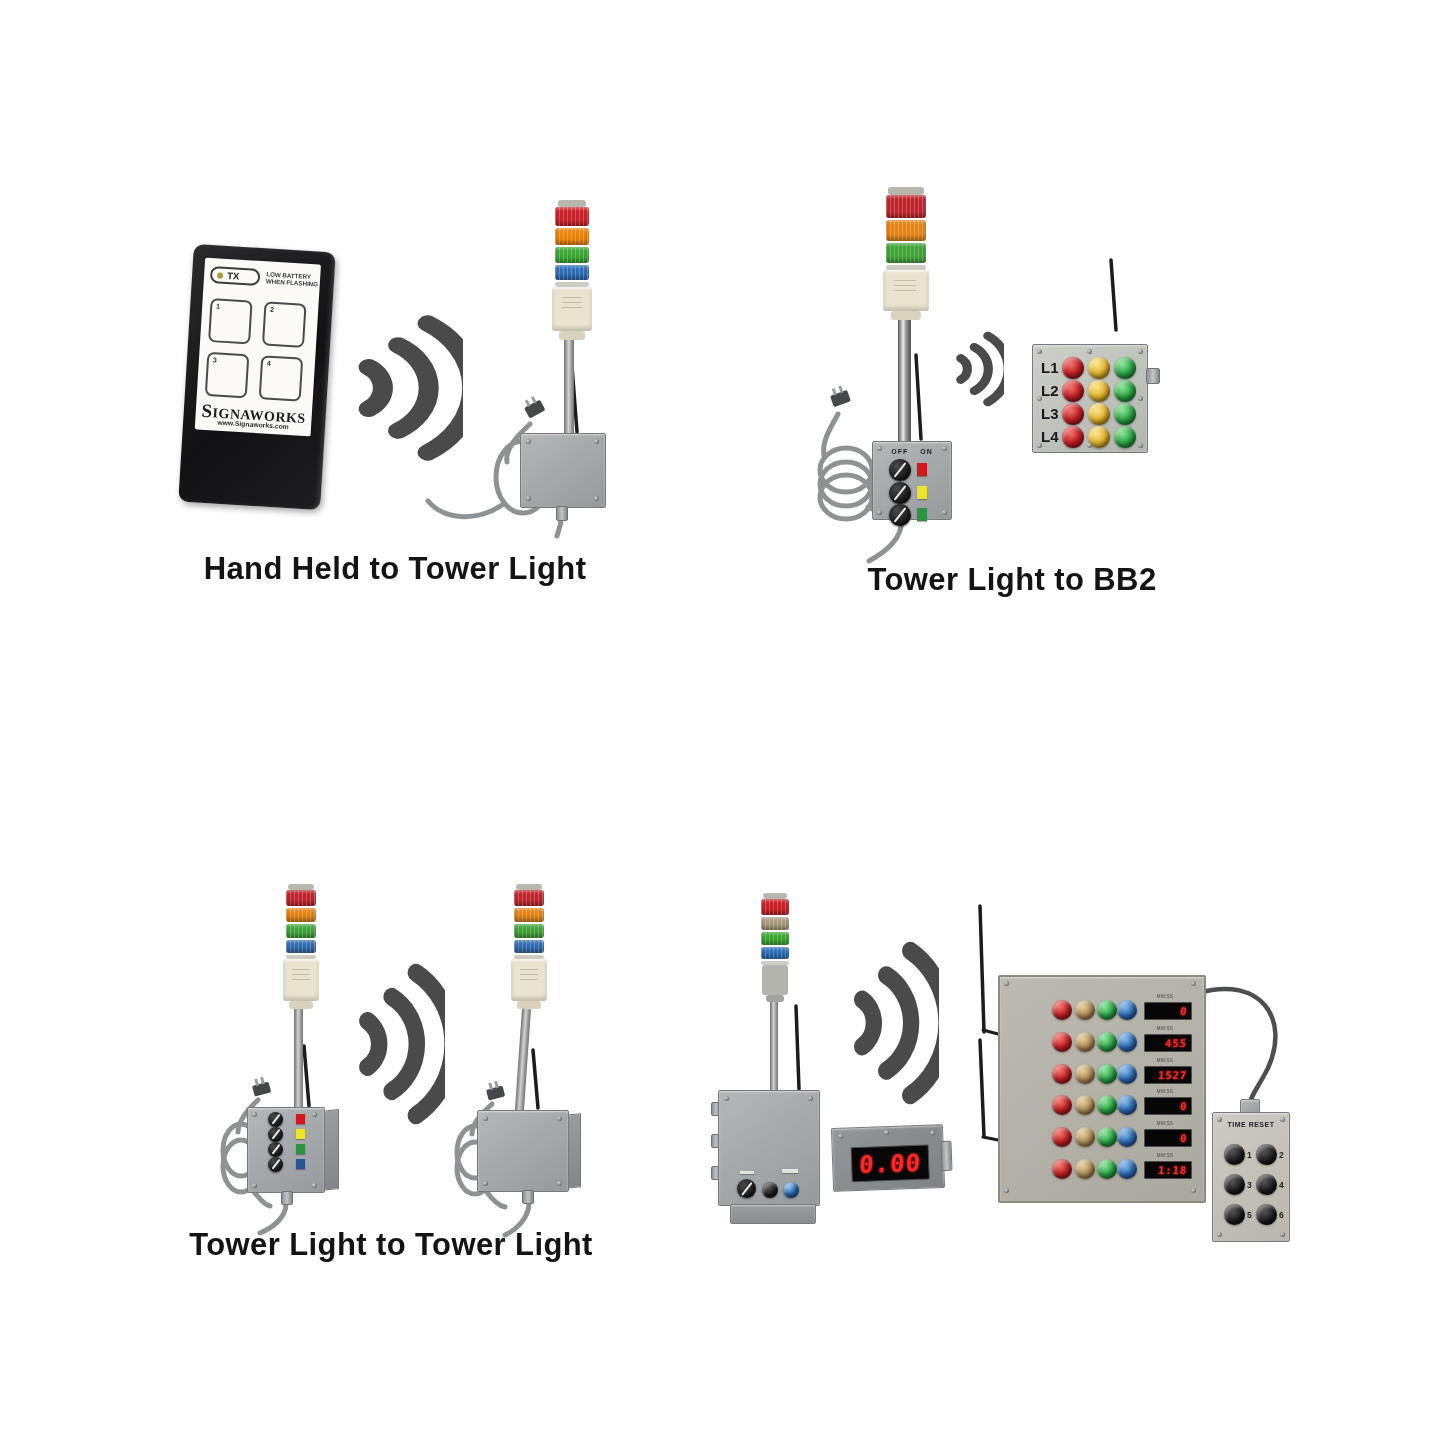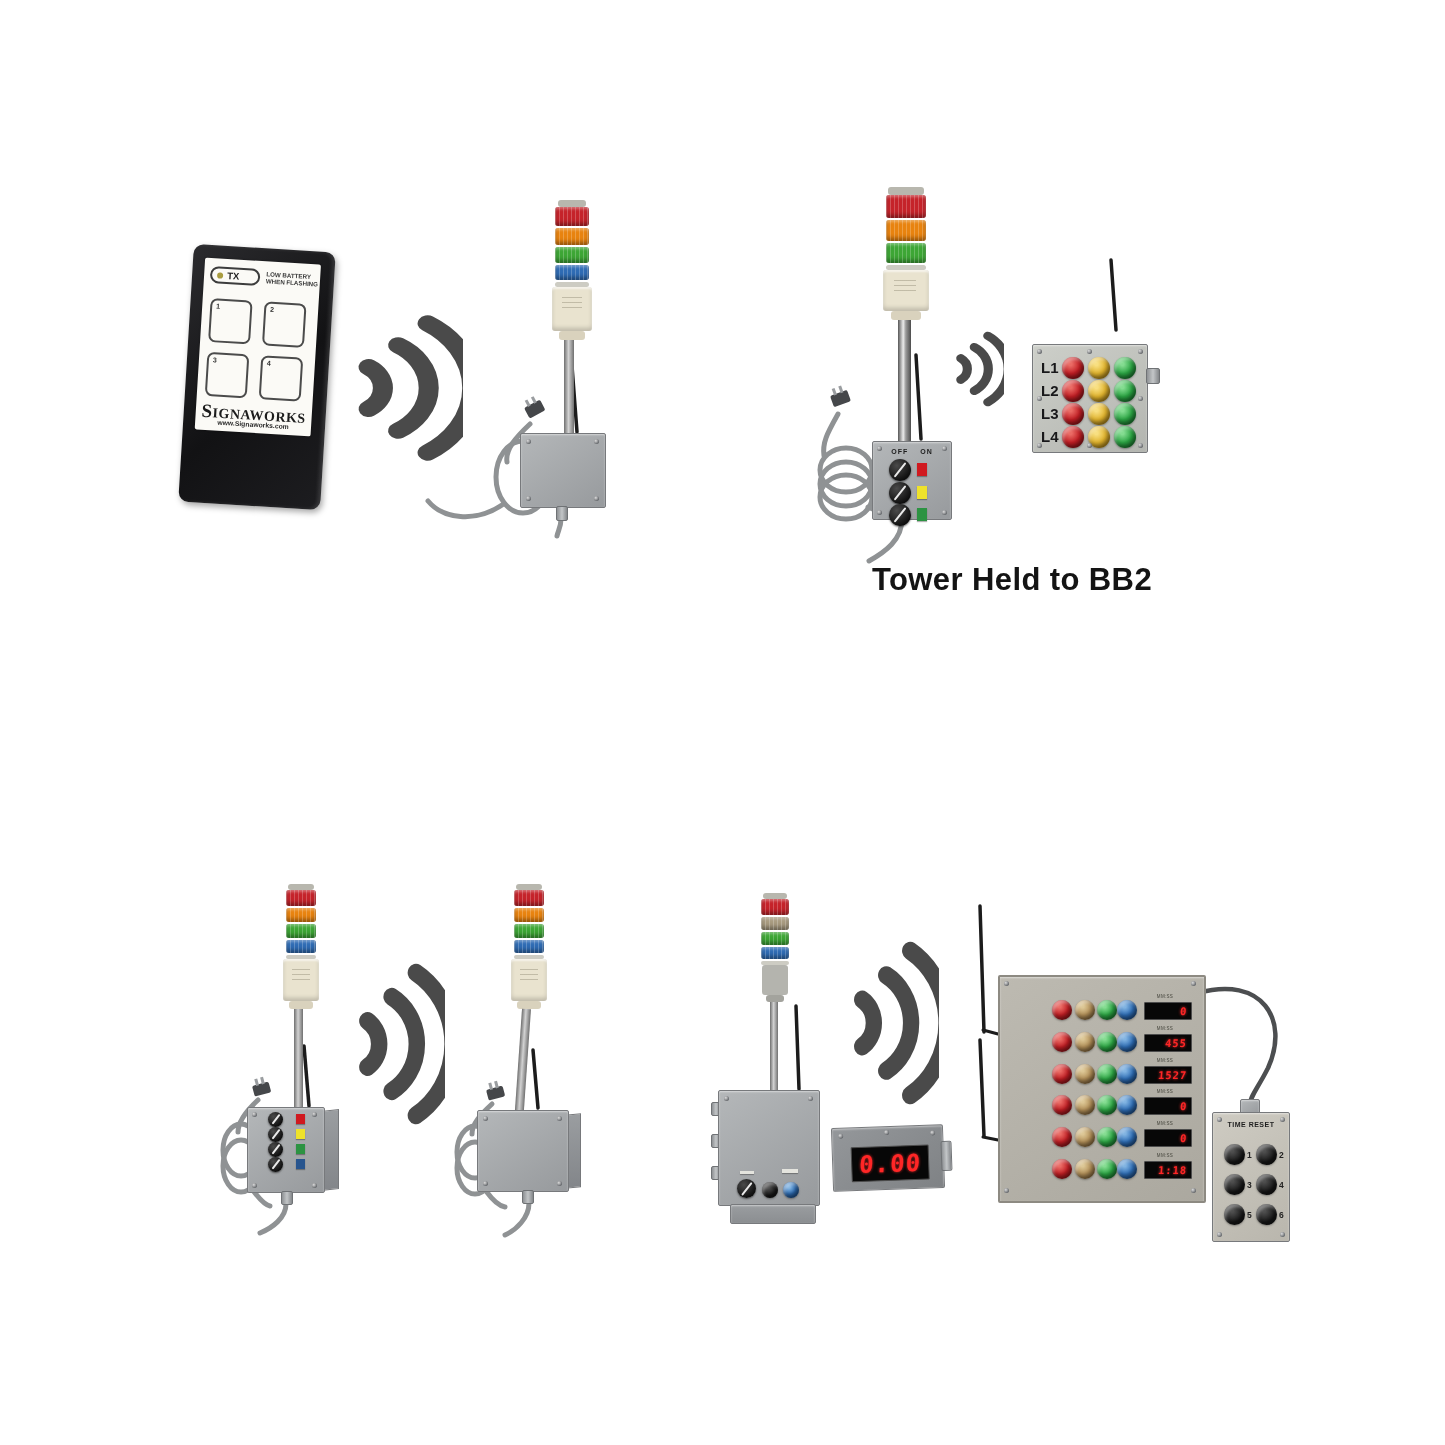--- a/index.html
+++ b/index.html
@@ -186,20 +186,21 @@
     <div class="pole" style="left:564px;top:340px;width:10px;height:94px"></div>
     <div class="gbox" style="left:520px;top:433px;width:84px;height:73px">
       <div class="screw" style="left:5px;top:5px"></div>
       <div class="screw" style="left:73px;top:5px"></div>
       <div class="screw" style="left:5px;top:62px"></div>
       <div class="screw" style="left:73px;top:62px"></div>
     </div>
     <div class="nub" style="left:556px;top:506px;width:10px;height:13px"></div>
   </div>
 
+  <div class="caption" style="left:395px;top:551px">Hand Held to Tower Light</div>
 
   <div>
     <div class="seg c-cap" style="left:888px;top:187px;width:36px;height:8px"></div>
     <div class="seg lens c-red" style="left:886px;top:195px;width:40px;height:23px"></div>
     <div class="seg lens c-orange" style="left:886px;top:220px;width:40px;height:21px"></div>
     <div class="seg lens c-green" style="left:886px;top:243px;width:40px;height:20px"></div>
     <div class="seg c-ring" style="left:886px;top:265px;width:40px;height:5px"></div>
     <div class="seg c-cream" style="left:883px;top:270px;width:46px;height:41px"></div>
     <div class="base-label" style="left:894px;top:280px;width:22px;height:13px"></div>
     <div class="seg" style="left:891px;top:311px;width:30px;height:9px;background:#d9d2bd"></div>
@@ -252,21 +253,21 @@
     <div class="screw" style="left:105px;top:4px"></div>
     <div class="screw" style="left:4px;top:98px"></div>
     <div class="screw" style="left:105px;top:98px"></div>
     <div class="screw" style="left:54px;top:4px"></div>
     <div class="screw" style="left:4px;top:51px"></div>
     <div class="screw" style="left:105px;top:51px"></div>
     <div class="screw" style="left:54px;top:98px"></div>
   </div>
   <div class="nub" style="left:1146px;top:368px;width:12px;height:14px"></div>
 
-  <div class="caption" style="left:1012px;top:562px">Tower Held to BB2</div>
+  <div class="caption" style="left:1012px;top:562px">Tower Light to BB2</div>
 
   <div>
     <div class="seg c-cap" style="left:288px;top:884px;width:26px;height:6px"></div>
     <div class="seg lens c-red" style="left:286px;top:890px;width:30px;height:16px"></div>
     <div class="seg lens c-orange" style="left:286px;top:908px;width:30px;height:14px"></div>
     <div class="seg lens c-green" style="left:286px;top:924px;width:30px;height:14px"></div>
     <div class="seg lens c-blue" style="left:286px;top:940px;width:30px;height:13px"></div>
     <div class="seg c-ring" style="left:286px;top:955px;width:30px;height:4px"></div>
     <div class="seg c-cream" style="left:283px;top:959px;width:36px;height:42px"></div>
     <div class="base-label" style="left:292px;top:969px;width:18px;height:13px"></div>
@@ -312,20 +313,21 @@
     <div class="sideface" style="left:565px;top:1114px;width:14px;height:72px;transform:skewY(-6deg)"></div>
     <div class="gbox" style="left:477px;top:1110px;width:90px;height:80px">
       <div class="screw" style="left:5px;top:5px"></div>
       <div class="screw" style="left:79px;top:5px"></div>
       <div class="screw" style="left:5px;top:70px"></div>
       <div class="screw" style="left:79px;top:70px"></div>
     </div>
     <div class="nub" style="left:522px;top:1190px;width:10px;height:12px"></div>
   </div>
 
+  <div class="caption" style="left:391px;top:1227px">Tower Light to Tower Light</div>
 
   <div>
     <div class="seg c-cap" style="left:763px;top:893px;width:24px;height:6px"></div>
     <div class="seg lens c-red" style="left:761px;top:899px;width:28px;height:16px"></div>
     <div class="seg lens c-amberoff" style="left:761px;top:917px;width:28px;height:13px"></div>
     <div class="seg lens c-green" style="left:761px;top:932px;width:28px;height:13px"></div>
     <div class="seg lens c-blue" style="left:761px;top:947px;width:28px;height:12px"></div>
     <div class="seg c-ring" style="left:761px;top:961px;width:28px;height:4px"></div>
     <div class="seg c-silver" style="left:762px;top:965px;width:26px;height:30px"></div>
     <div class="seg" style="left:766px;top:995px;width:18px;height:7px;background:#a3a39d"></div>

